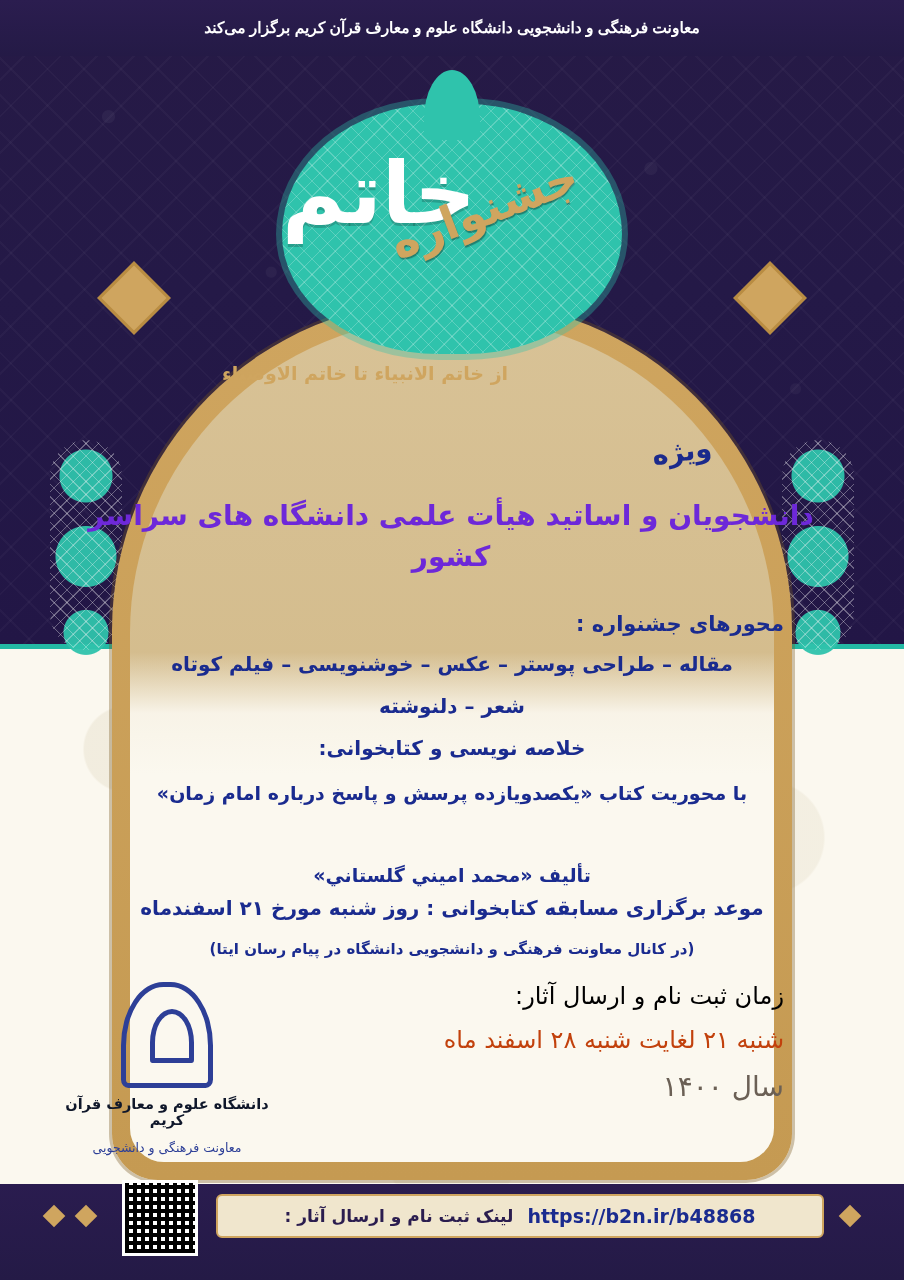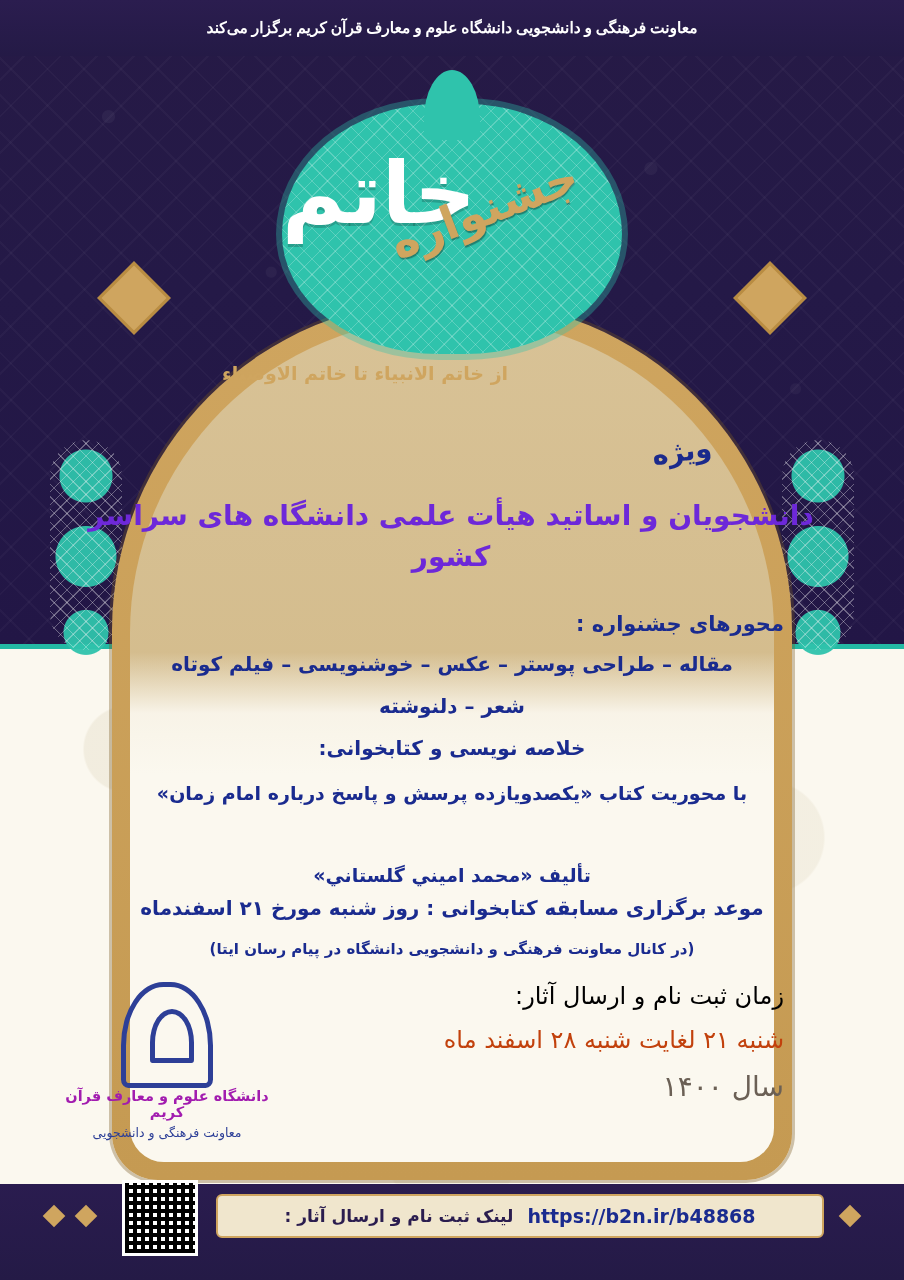--- a/index.html
+++ b/index.html
@@ -34,21 +34,21 @@
   }
   .header-strip{
     position:absolute;top:0;left:0;width:904px;height:56px;
     background:linear-gradient(#2b1d4f,#241a46);
     display:flex;align-items:center;justify-content:center;
     z-index:30;
   }
   .header-strip .txt{
     color:#ffffff;font-weight:bold;font-size:15.5px;letter-spacing:0;
     text-align:center;
-    font-family:Liberation Serif, serif;
+    font-family:Liberation Sans, sans-serif;
   }
   
   .bottom-area{
     position:absolute;top:648px;left:0;width:904px;height:632px;
     background:#fbf8ef;
   }
   .bottom-area:before{
     content:"";position:absolute;inset:0;
     background-image:
       radial-gradient(circle at 14% 16%, rgba(199,186,150,.18) 0 42px, transparent 44px),
@@ -208,24 +208,24 @@
     border:5px solid #2d3f97;
     border-radius:46% 46% 8% 8%/60% 60% 8% 8%;
     position:relative;
   }
   .uni-mark:before{
     content:"";position:absolute;left:50%;top:22px;margin-left:-17px;
     width:34px;height:44px;border:5px solid #2d3f97;
     border-radius:50% 50% 6% 6%/62% 62% 6% 6%;
   }
   .uni-name{
-    color:#a21caf;font-size:14.5px;font-weight:bold;
+    color:#0f172a;font-size:14.5px;font-weight:bold;margin-top:8px;
   }
   .uni-sub{
-    color:#2d3f97;font-size:12.5px;margin-top:5px;
+    color:#2d3f97;font-size:12.5px;margin-top:12px;
   }
   
   .bottom-bar{
     position:absolute;left:0;bottom:0;width:904px;height:96px;
     background:linear-gradient(#2a1c4f,#241a46);z-index:26;
   }
   .link-ribbon{
     position:absolute;left:216px;top:1194px;width:608px;height:44px;z-index:28;
     background:#f0e6cd;border:2px solid #cfa55f;border-radius:6px;
     display:flex;align-items:center;justify-content:center;gap:14px;

